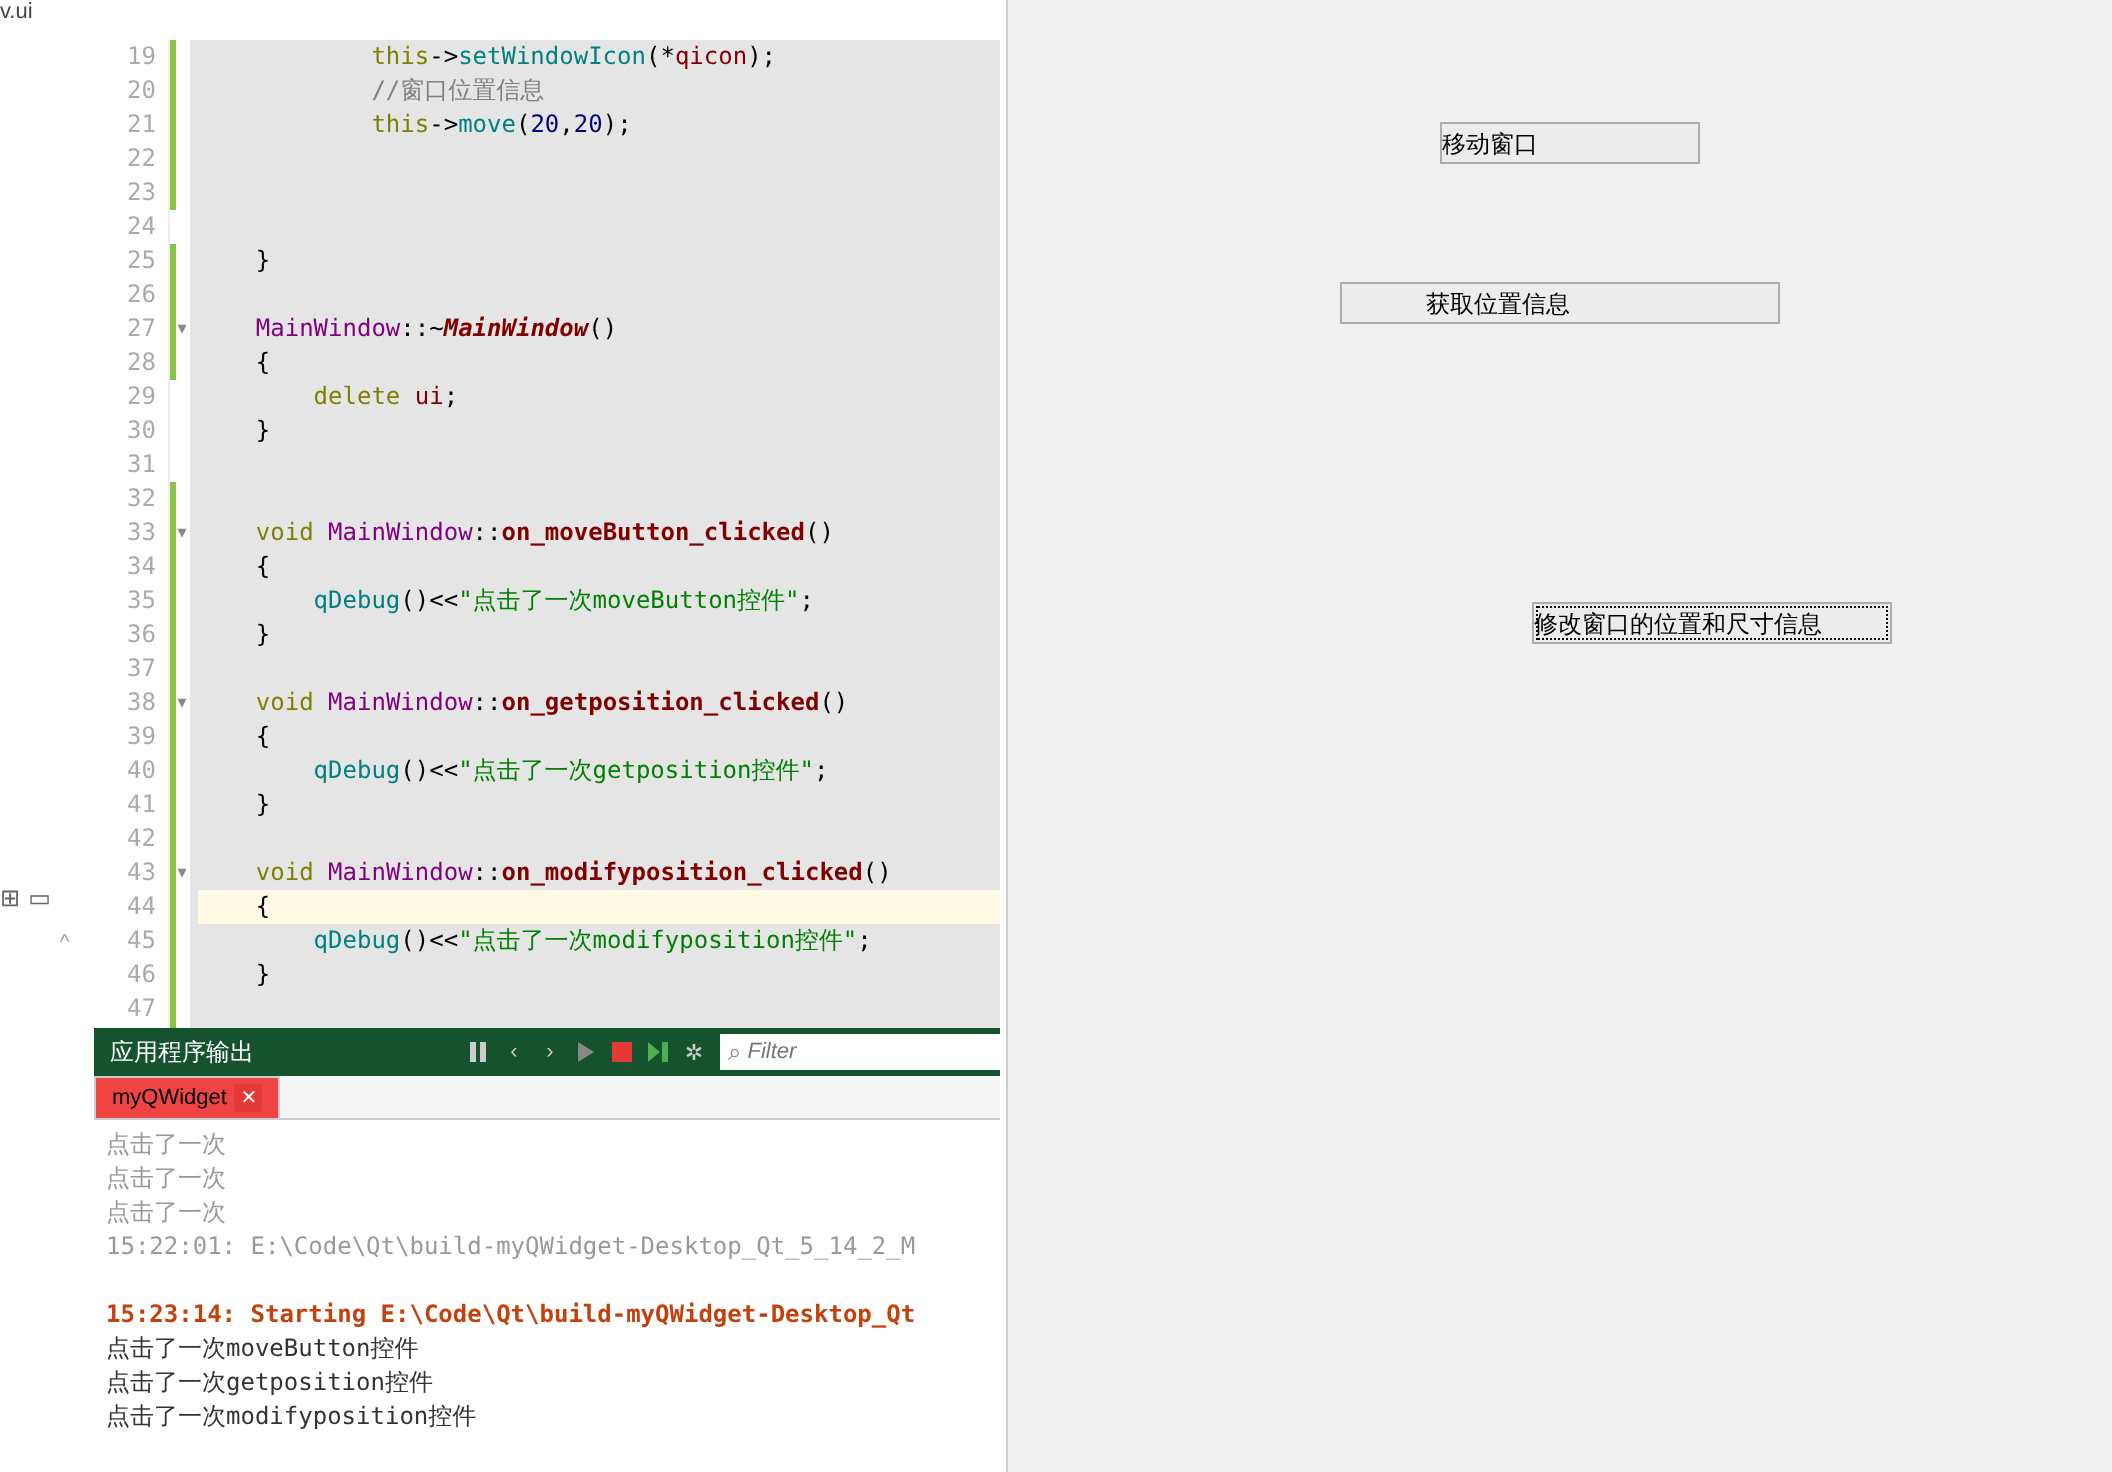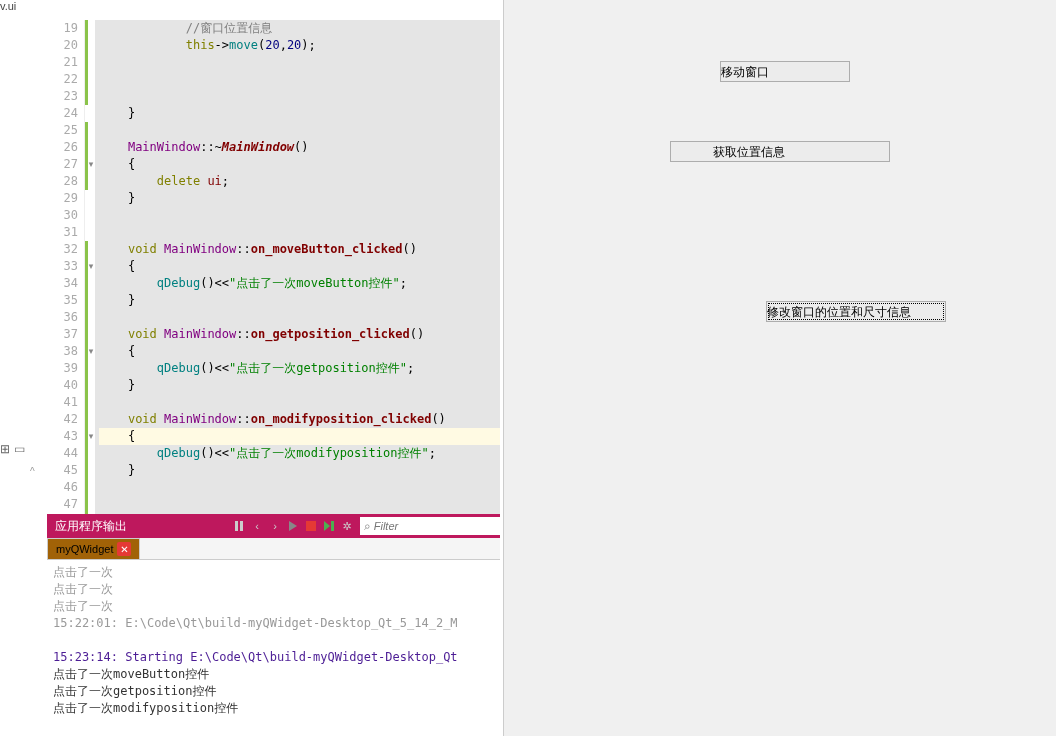--- a/index.html
+++ b/index.html
@@ -27,35 +27,35 @@
 .cls { color:#800080; }
 .com { color:#808080; }
 .str { color:#008000; }
 .num { color:#000080; }
 .punct { color:#000; }
 .mem { color:#800000; }
 .hl-line { background:#fffae3; }
 
 
 .out-panel { position:absolute; left:47px; top:514px; width:453px; height:222px; background:#fff; }
-.out-header { height:24px; background:#be185d; color:#fff; display:flex; align-items:center; font-size:12px; }
+.out-header { height:24px; background:#14532d; color:#fff; display:flex; align-items:center; font-size:12px; }
 .out-title { padding:0 8px; }
 .out-toolbar { margin-left:auto; display:flex; align-items:center; gap:0; }
 .tool-ic { width:18px; height:18px; display:flex; align-items:center; justify-content:center; color:#ccc; font-size:11px; cursor:pointer; }
 .tool-ic.red { color:#e53935; }
 .tool-ic.green { color:#4caf50; }
 .filter-box { background:#fff; color:#000; height:18px; display:flex; align-items:center; padding:0 4px; margin-left:4px; width:140px; }
 .filter-box input { border:none; outline:none; font-size:11px; width:110px; font-style:italic; color:#888; }
 .out-tabs { height:22px; background:#f5f5f5; border-bottom:1px solid #ccc; display:flex; }
-.out-tab { padding:3px 8px; border:1px solid #ccc; border-bottom:none; background:#a16207; display:flex; align-items:center; gap:4px; font-size:11px; }
+.out-tab { padding:3px 8px; border:1px solid #ccc; border-bottom:none; background:#ef4444; display:flex; align-items:center; gap:4px; font-size:11px; }
 .close-badge { background:#e53935; color:#fff; width:14px; height:14px; border-radius:2px; display:flex; align-items:center; justify-content:center; font-size:10px; }
 .out-body { padding:4px 6px; font-family:Consolas,monospace; font-size:12px; color:#333; }
 .out-body div { height:17px; line-height:17px; white-space:pre; overflow:hidden; }
 .out-grey { color:#999; }
-.out-blue { color:#4c1d95; font-weight:normal; }
+.out-blue { color:#c2410c; font-weight:bold; }
 
 
 .app-win { position:absolute; left:503px; top:0; width:553px; height:736px; background:#f0f0f0; border-left:1px solid #ccc; }
 .qt-btn { position:absolute; background:#ececec; border:1px solid #adadad; text-align:left; font-size:12px; padding:2px 0; cursor:pointer; }
 .qt-btn.focused { outline:1px dotted #000; outline-offset:-3px; }
 
 svg { display:block; }
 </style>
 </head>
 <body>
@@ -104,20 +104,21 @@
   <div class="markbar" id="markbar">
       <div class="greenbar" style="top: 0px; height: 85px;"></div>
       <div class="greenbar" style="top: 102px; height: 68px;"></div>
       <div class="greenbar" style="top: 221px; height: 289px;"></div>
       <div class="fold" style="top: 139px;">▾</div>
       <div class="fold" style="top: 241px;">▾</div>
       <div class="fold" style="top: 326px;">▾</div>
       <div class="fold" style="top: 411px;">▾</div>
     </div>
   <div class="code" id="code">
+      <div><span>            </span><span class="kw">this</span><span class="punct">-&gt;</span><span class="fn-teal">setWindowIcon</span><span class="punct">(*</span><span class="mem">qicon</span><span class="punct">);</span></div>
       <div><span>            </span><span class="com">//窗口位置信息</span></div>
       <div><span>            </span><span class="kw">this</span><span class="punct">-&gt;</span><span class="fn-teal">move</span><span class="punct">(</span><span class="num">20</span><span class="punct">,</span><span class="num">20</span><span class="punct">);</span></div>
       <div></div>
       <div></div>
       <div></div>
       <div><span class="punct">    }</span></div>
       <div></div>
       <div><span>    </span><span class="cls">MainWindow</span><span class="punct">::~</span><span class="fn-red-i">MainWindow</span><span class="punct">()</span></div>
       <div><span class="punct">    {</span></div>
       <div><span>        </span><span class="kw">delete</span><span> </span><span class="mem">ui</span><span class="punct">;</span></div>

